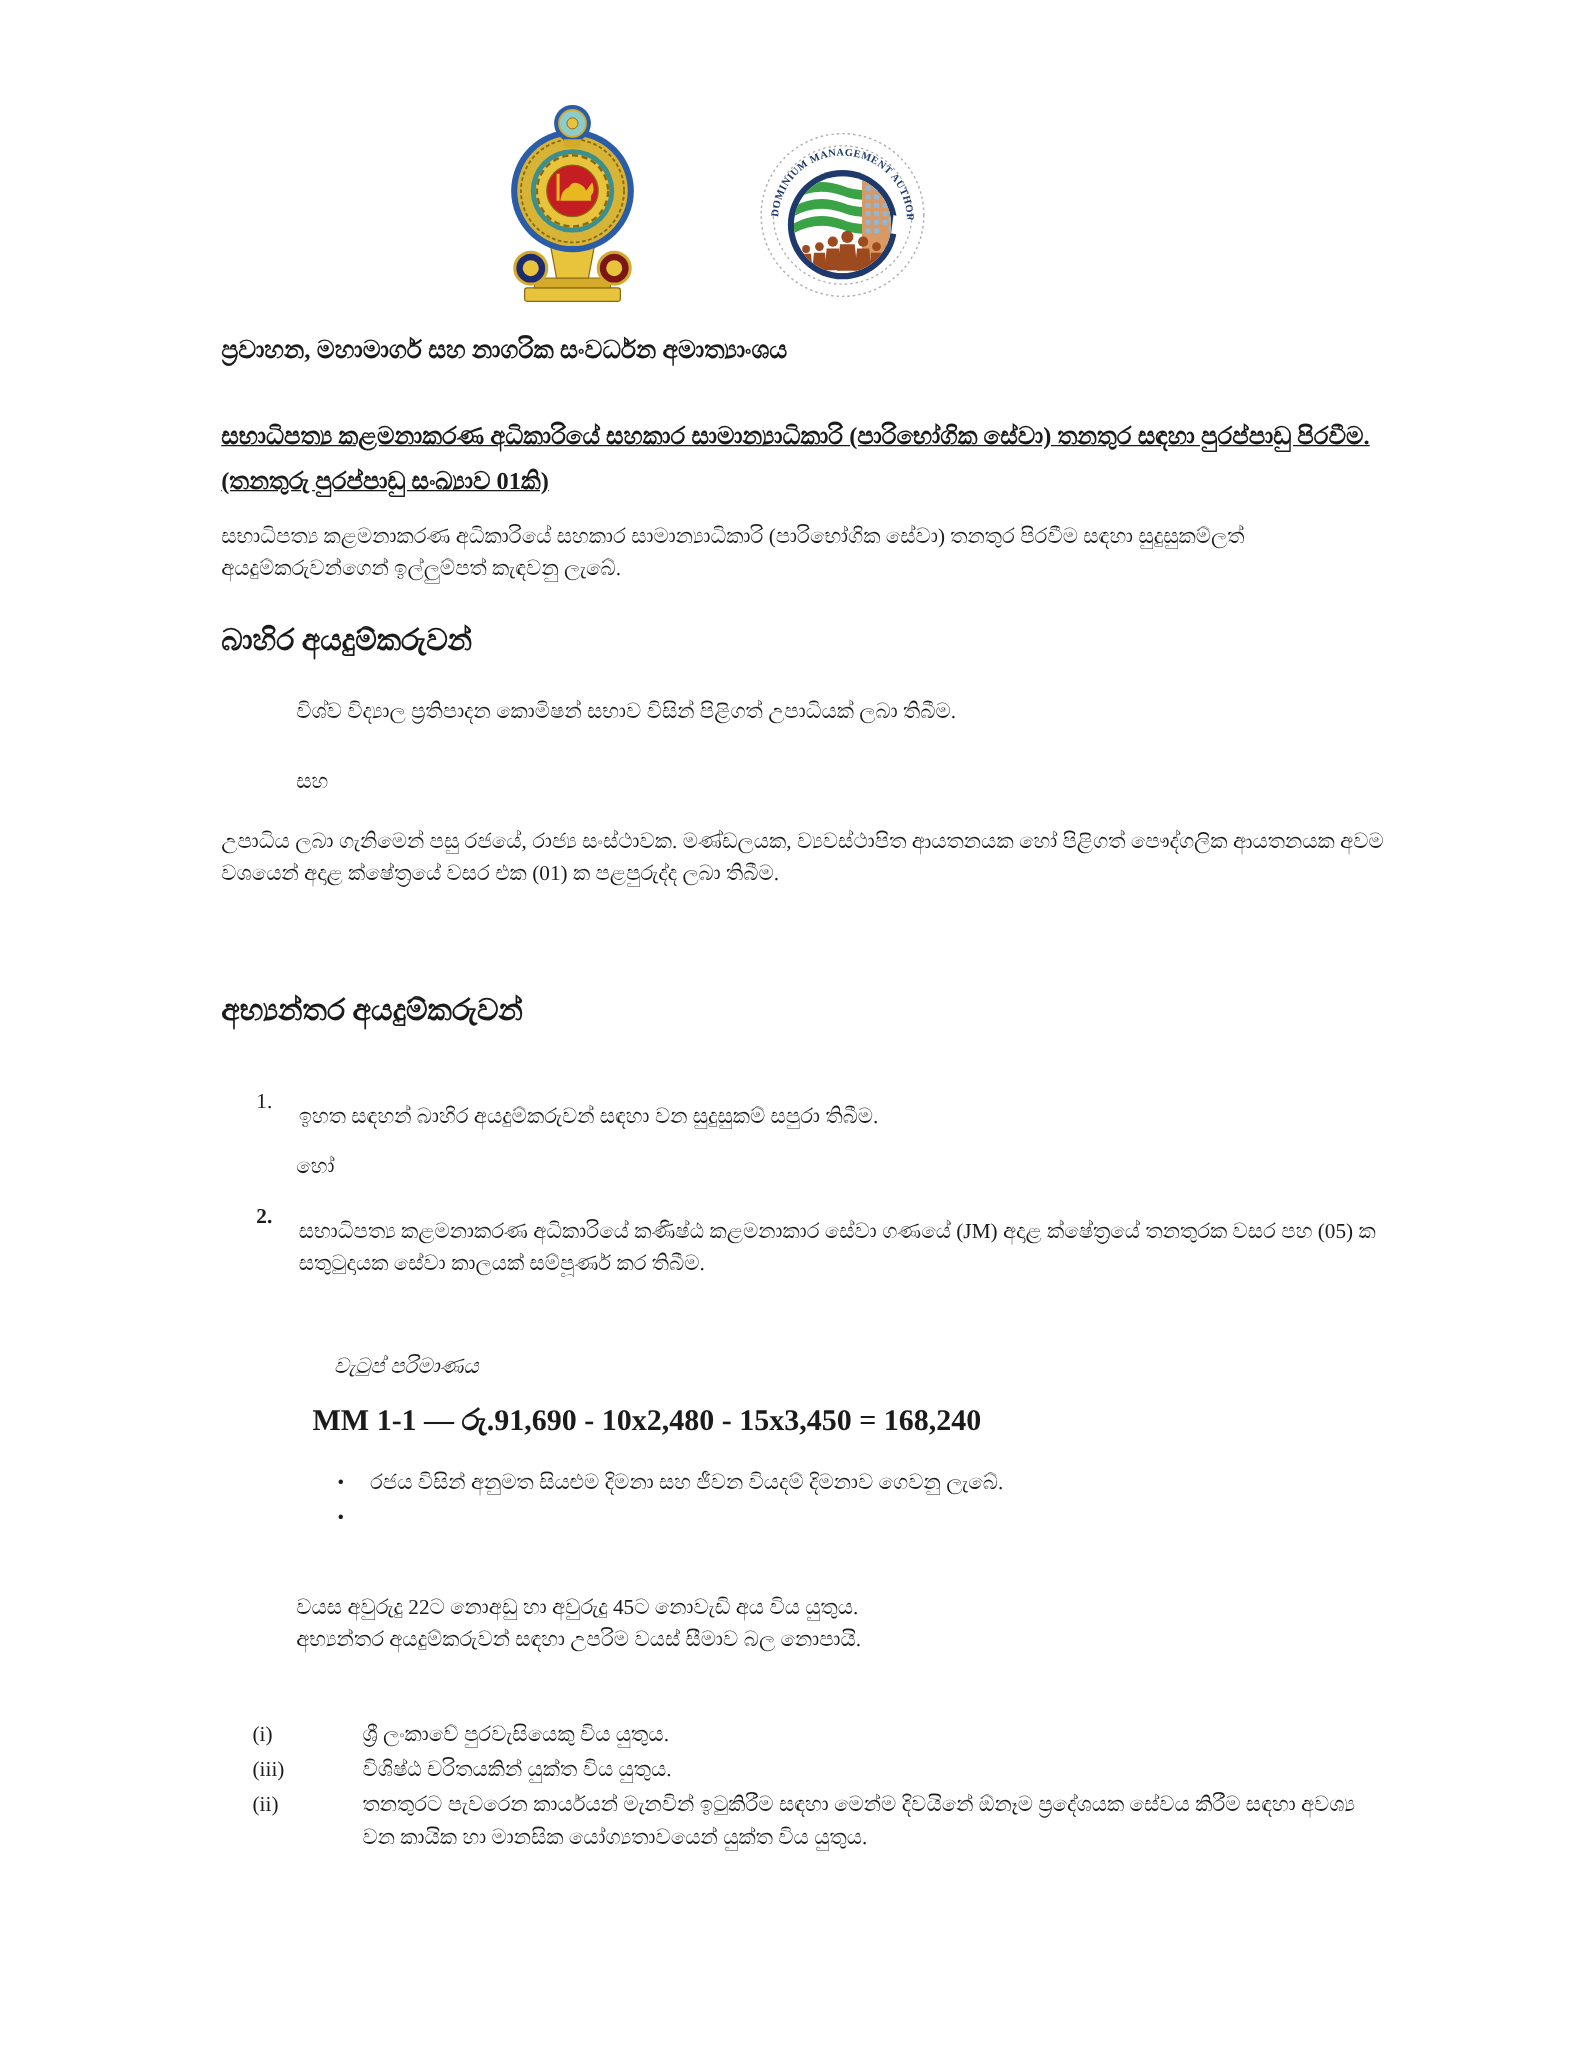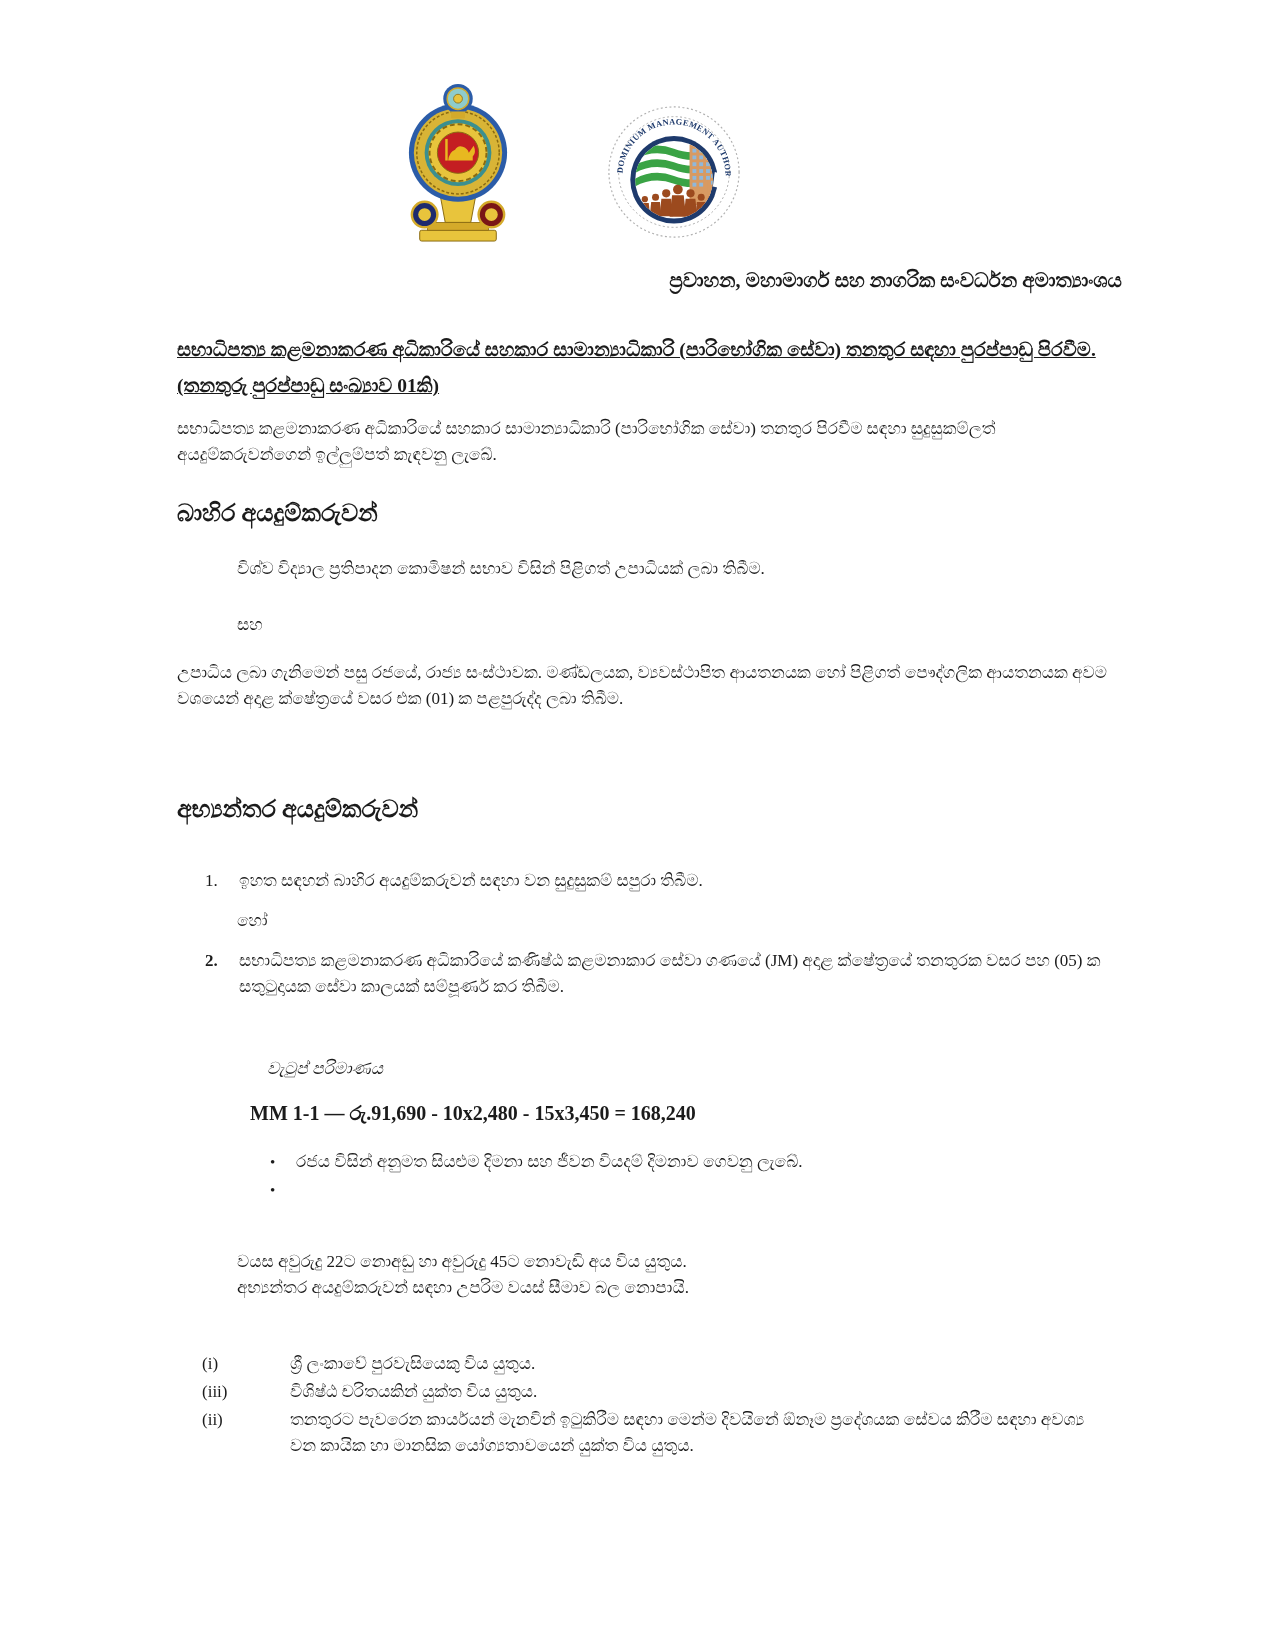--- a/index.html
+++ b/index.html
@@ -20,21 +20,21 @@
     position: absolute;
     left: 177px;
     top: 266px;
     width: 945px;
     font-size: 17px;
     line-height: 26px;
   }
   .ministry {
     font-size: 20px;
     font-weight: bold;
-    text-align: right;
+    text-align: left;
     margin: 0;
     line-height: 28px;
   }
   .vacancy {
     font-size: 19.5px;
     font-weight: bold;
     text-decoration: underline;
     line-height: 36px;
     margin: 38px 0 0 0;
   }
@@ -42,24 +42,24 @@
   .sec { font-size: 24px; font-weight: bold; margin: 32px 0 0 0; line-height: 26px; }
   .ind { margin: 30px 0 0 60px; }
   .conj-and { margin: 30px 0 0 60px; }
   .conj-or  { margin: 14px 0 0 60px; }
   .para { margin: 22px 0 0 0; }
   .mt-internal { margin-top: 84px; }
   .numrow { display: flex; margin: 46px 0 0 28px; }
   .numrow.second { margin-top: 14px; }
   .num { flex: none; width: 34px; }
   .num.bold { font-weight: bold; }
-  .numtext { flex: 1; }
+  .numtext { flex: 1; margin-top: 12px; }
   .salary { margin: 56px 0 0 73px; }
   .sal-head { margin: 17px; font-style: italic; }
-  .sal-scale { font-weight: bold; font-size: 20px; margin: 3px 0 0 0; line-height: 28px; }
+  .sal-scale { font-weight: bold; font-size: 24px; margin: 3px 0 0 0; line-height: 28px; }
   .sal-note { margin: 3px 0 0 0; width: 830px; }
   .b { font-weight: bold; }
   .bullets { list-style: none; margin: 22px 0 0 93px; padding: 0; }
   .bullets li { margin: 2px 0 0 0; display: flex; }
   .dot { flex: none; width: 26px; font-size: 15px; }
   .age { margin: 46px 0 0 60px; }
   .age p { margin: 0; }
   .reqs { margin: 50px 0 0 25px; }
   .req-head { margin: 0; }
   .req-row { display: flex; margin: 2px 0 0 0; }

